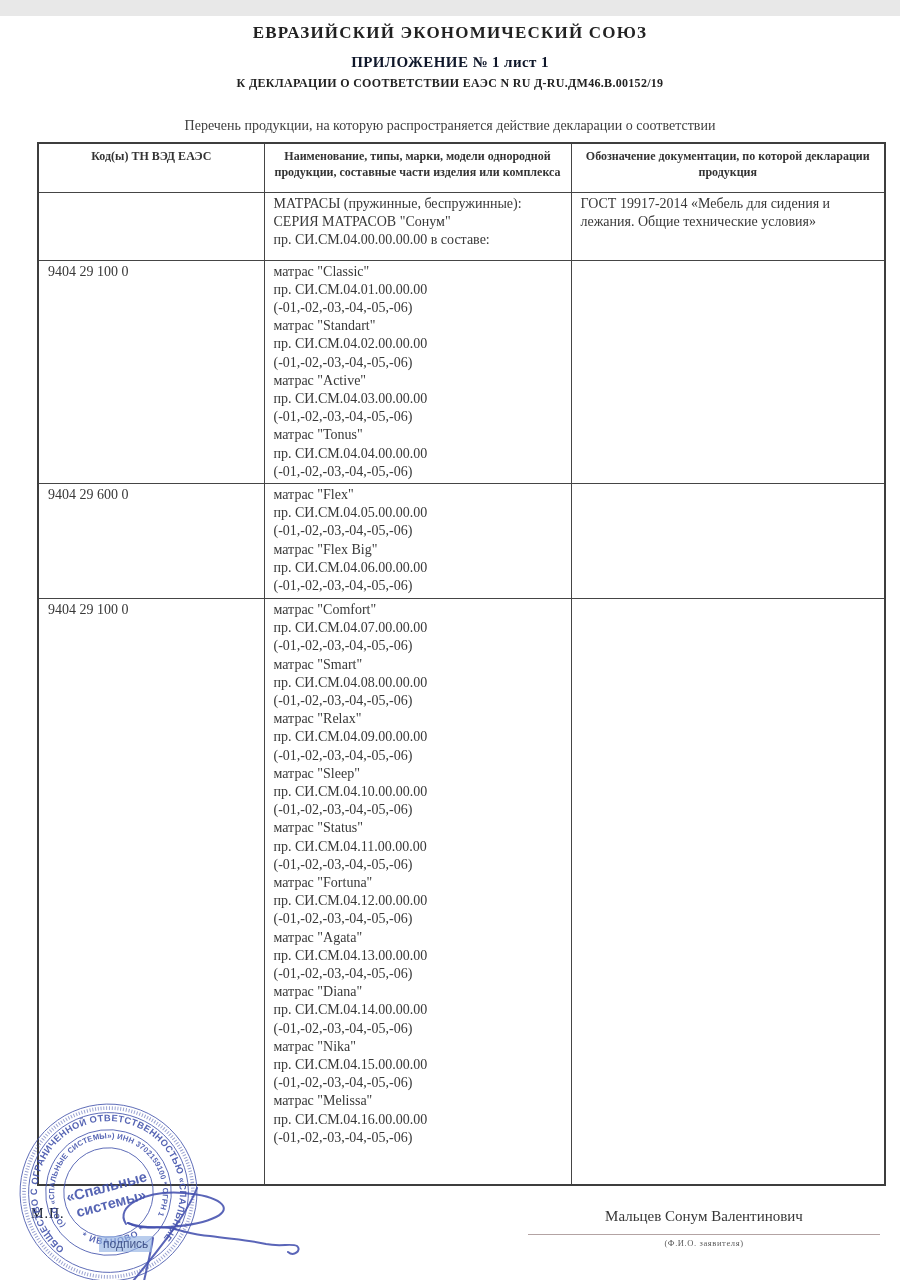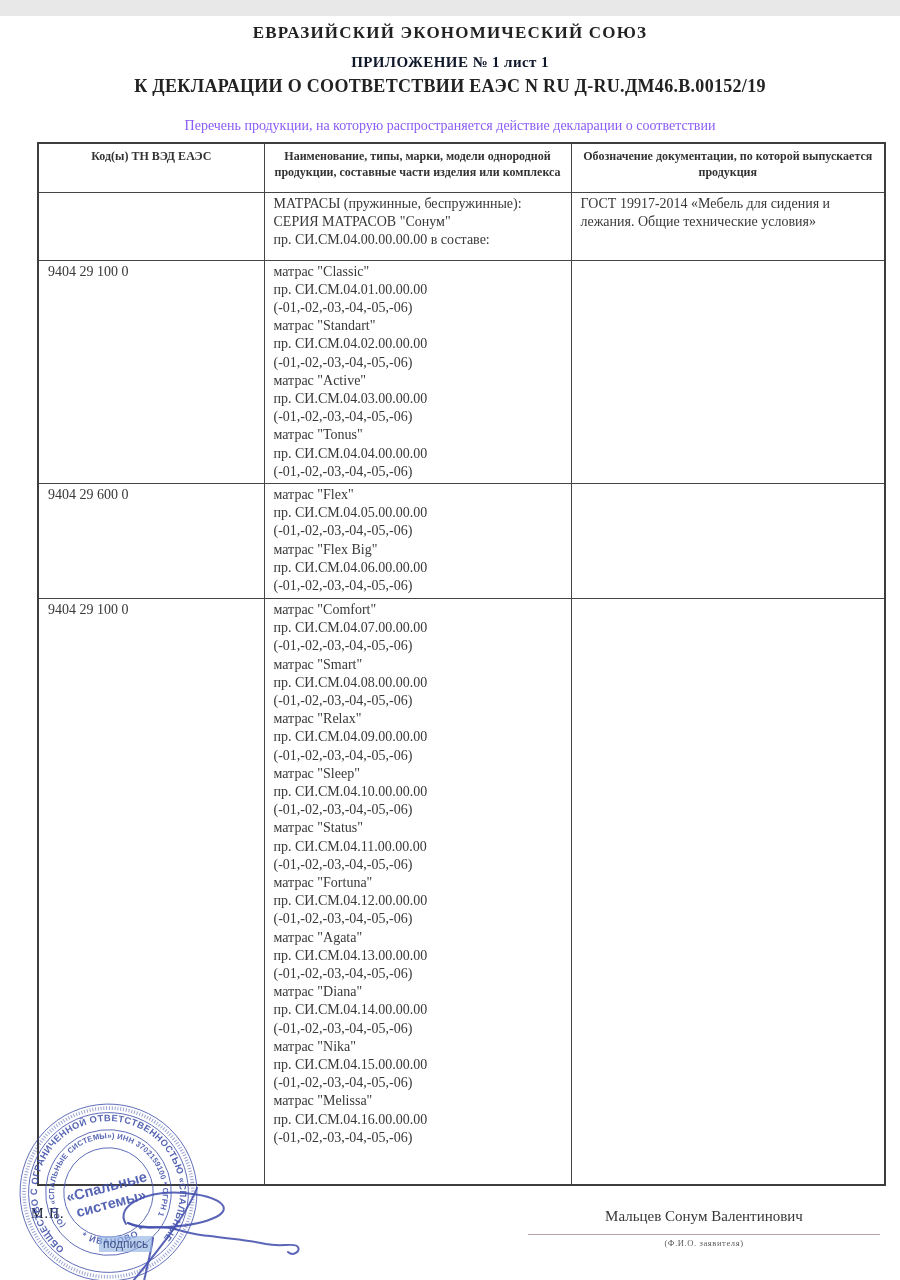--- a/index.html
+++ b/index.html
@@ -4,22 +4,22 @@
 <style>
   html,body { margin:0; padding:0; background:#e8e8e8; }
   .page {
     position:relative; width:900px; height:1280px; margin:16px auto;
     background:#ffffff; overflow:hidden;
     font-family:"Liberation Serif", serif; color:#333333;
   }
   .ctr { position:absolute; left:0; right:0; text-align:center; }
   .t1 { top:7px;  font-size:17px; font-weight:bold; letter-spacing:1.2px; color:#222; }
   .t2 { top:38px; font-size:15px; font-weight:bold; letter-spacing:.4px; color:#0f172a; }
-  .t3 { top:60px; font-size:18px; font-weight:bold; letter-spacing:.3px; color:#222; }
-  .subtitle { top:102px; font-size:14px; color:#8b5cf6; }
+  .t3 { top:60px; font-size:12px; font-weight:bold; letter-spacing:.3px; color:#222; }
+  .subtitle { top:102px; font-size:14px; color:#404040; }
 
   table.products {
     position:absolute; left:37px; top:126px; width:847px;
     border-collapse:collapse; table-layout:fixed;
     border:2px solid #3d3d3d;
   }
   table.products th, table.products td {
     border:1px solid #454545; vertical-align:top; overflow:hidden;
   }
   table.products th {
@@ -65,21 +65,21 @@
   <table class="products">
     <colgroup>
       <col style="width:226px">
         <col style="width:307px">
         <col style="width:314px">
     </colgroup>
     <tbody>
         <tr style="height:49px">
       <th>Код(ы) ТН ВЭД ЕАЭС</th>
       <th>Наименование, типы, марки, модели однородной продукции, составные части изделия или комплекса</th>
-      <th>Обозначение документации, по которой выпускается продукция</th>
+      <th>Обозначение документации, по которой декларации продукция</th>
     </tr>
     <tr style="height:68px">
       <td></td>
       <td>МАТРАСЫ (пружинные, беспружинные):
 СЕРИЯ МАТРАСОВ "Сонум"
 пр. СИ.СМ.04.00.00.00.00 в составе:</td>
       <td class="cell-docs">ГОСТ 19917-2014 «Мебель для сидения и лежания. Общие технические условия»</td>
     </tr>
     <tr style="height:222px">
       <td>9404 29 100 0</td>

